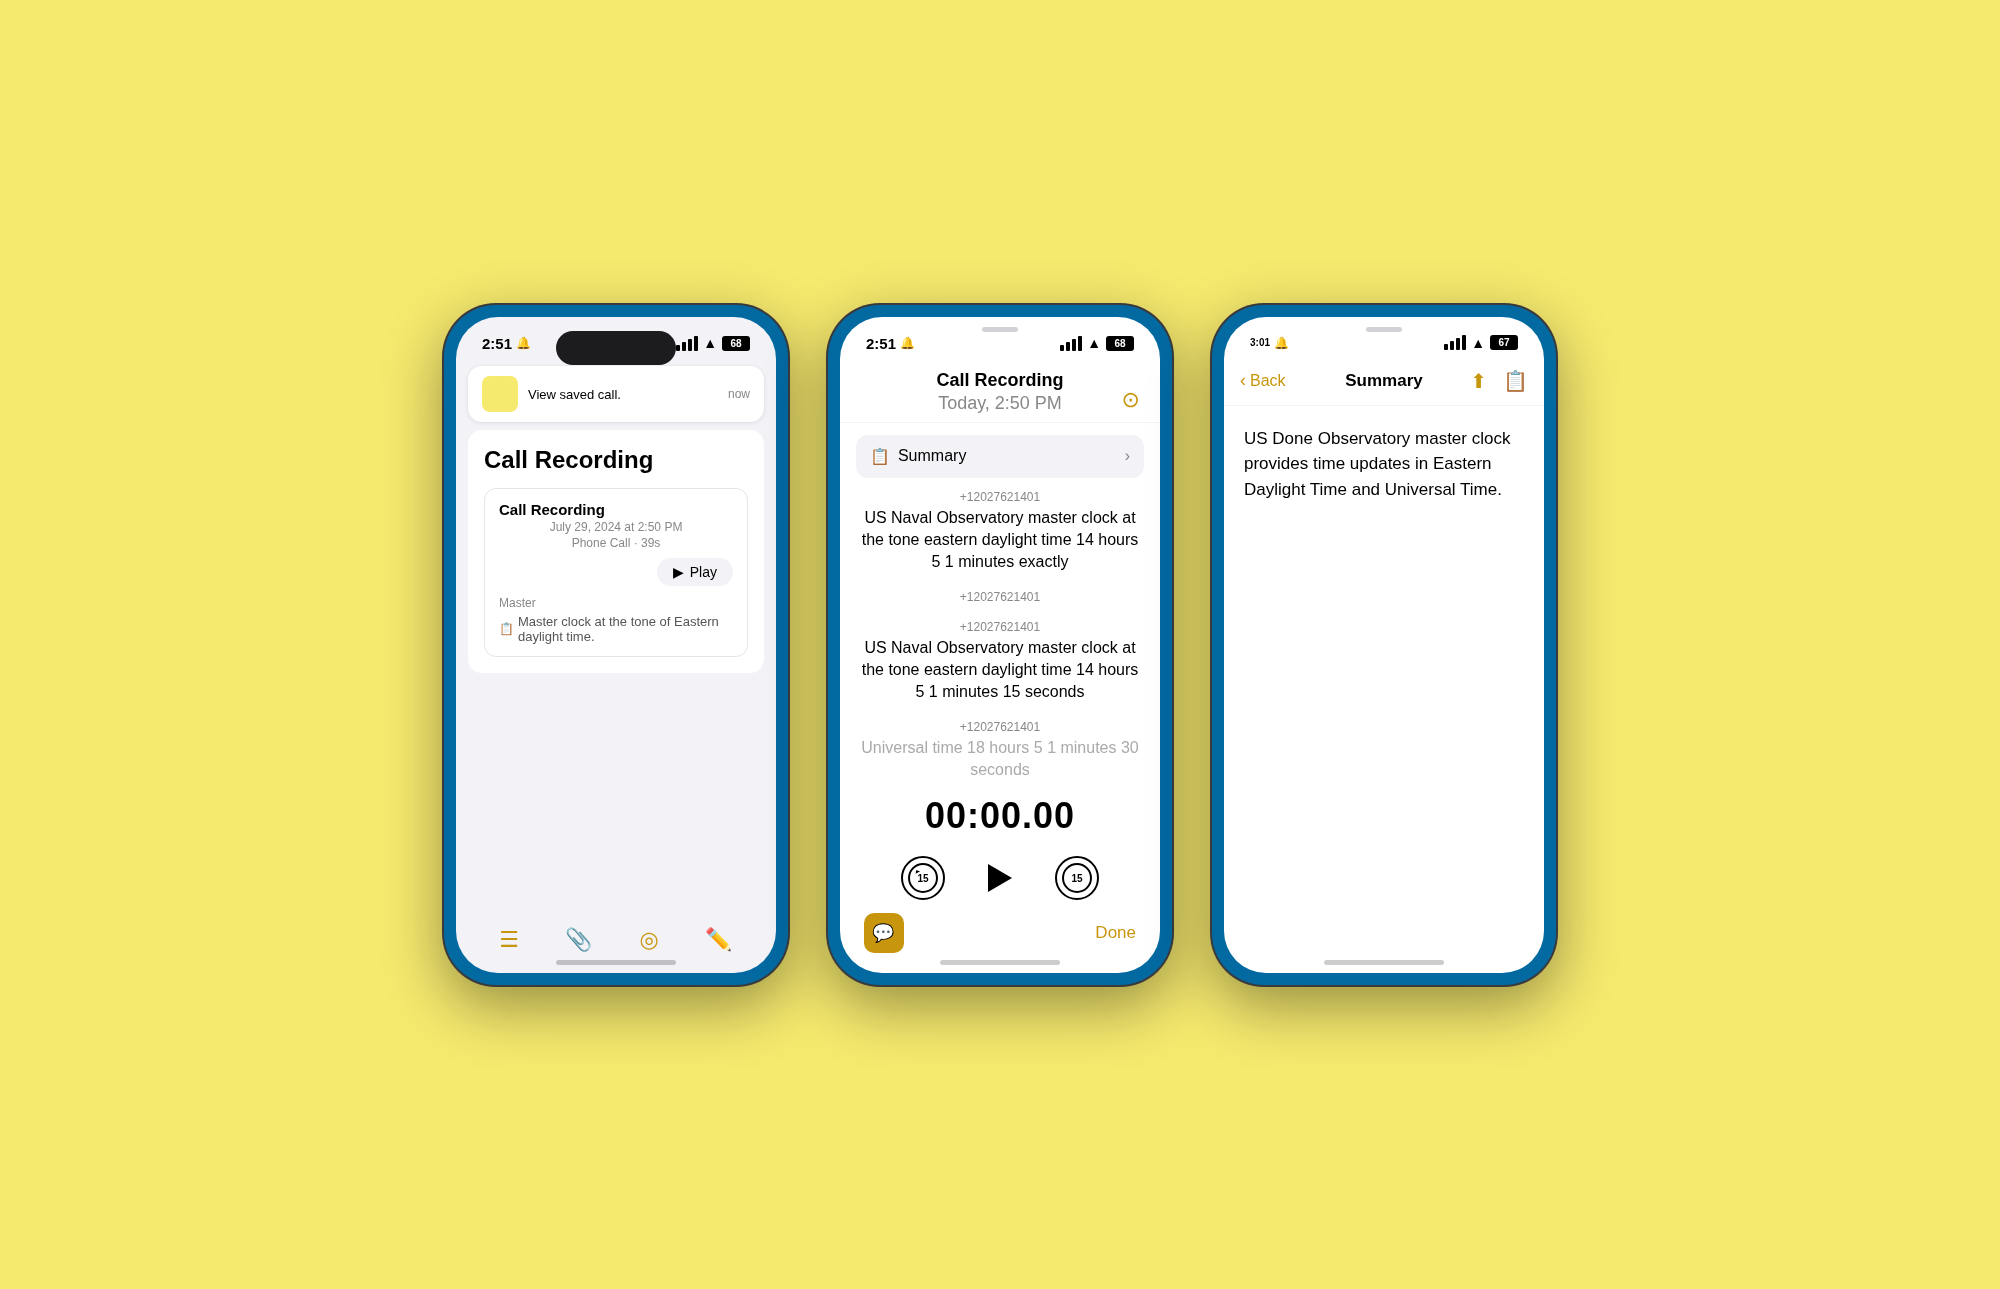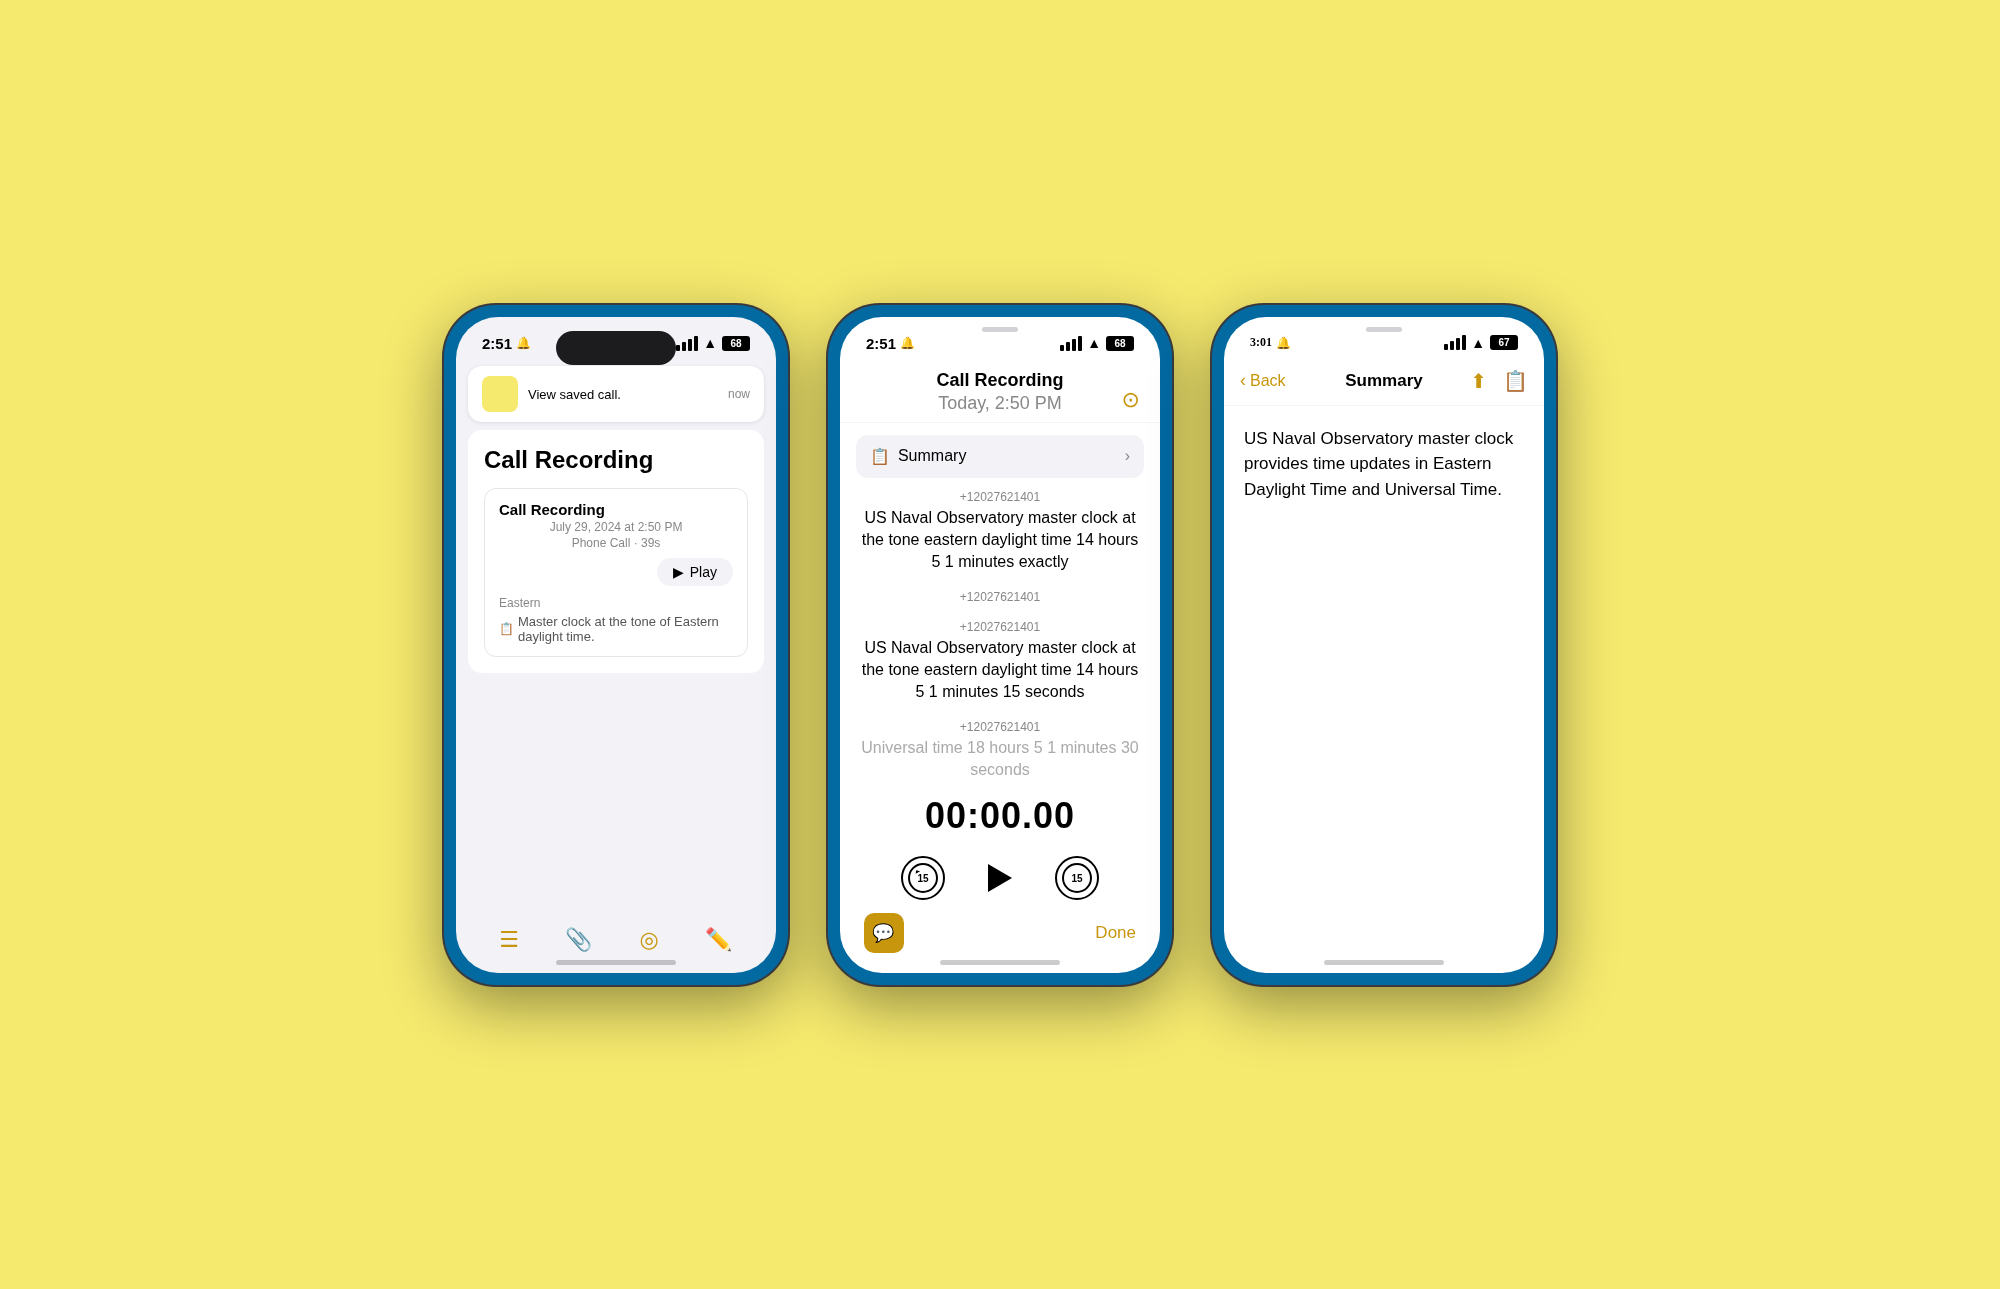--- a/index.html
+++ b/index.html
@@ -455,21 +455,21 @@
           <div class="recording-card-date">July 29, 2024 at 2:50 PM</div>
           <div class="recording-card-date">Phone Call · 39s</div>
           <div class="play-row">
             <div></div>
             <button class="play-button">
               <span>▶</span>
               <span>Play</span>
             </button>
           </div>
           <div class="preview-section">
-            <div class="preview-label">Eastern</div>
+            <div class="preview-label">Master</div>
             <div class="preview-text">
               <span style="font-size:12px;">📋</span>
               <span>Master clock at the tone of Eastern daylight time.</span>
             </div>
           </div>
         </div>
       </div>
 
       <div class="bottom-toolbar">
         <span class="toolbar-icon">☰</span>
@@ -570,21 +570,21 @@
       <div class="home-indicator"></div>
     </div>
   </div>
 
   <div class="iphone">
     <div class="iphone-screen phone3-screen">
       <div class="pill-indicator"></div>
 
       <div class="status-bar">
         <div class="status-left">
-          <span style="font-size:12px;font-weight:600;font-family:Liberation Serif, serif;">3:01</span>
+          <span style="font-size:10px;font-weight:600;">3:01</span>
           <span style="font-size:12px;margin-left:2px;">🔔</span>
         </div>
         <div class="status-right">
           <div class="signal-dots">
             <div class="signal-bar" style="height:6px;"></div>
             <div class="signal-bar" style="height:9px;"></div>
             <div class="signal-bar" style="height:12px;"></div>
             <div class="signal-bar" style="height:15px;"></div>
           </div>
           <span class="wifi-icon">▲</span>
@@ -600,20 +600,20 @@
           <span>Back</span>
         </div>
         <div class="phone3-title">Summary</div>
         <div class="phone3-actions">
           <span class="action-icon">⬆</span>
           <span class="action-icon">📋</span>
         </div>
       </div>
 
       <div class="summary-content">
-        <p class="summary-text">US Naval Observatory master clock provides time updates in Eastern Daylight Time and Universal Time.</p>
+        <p class="summary-text">US Done Observatory master clock provides time updates in Eastern Daylight Time and Universal Time.</p>
       </div>
 
       <div class="home-indicator"></div>
     </div>
   </div>
 
 </div>
 
 </body></html>

